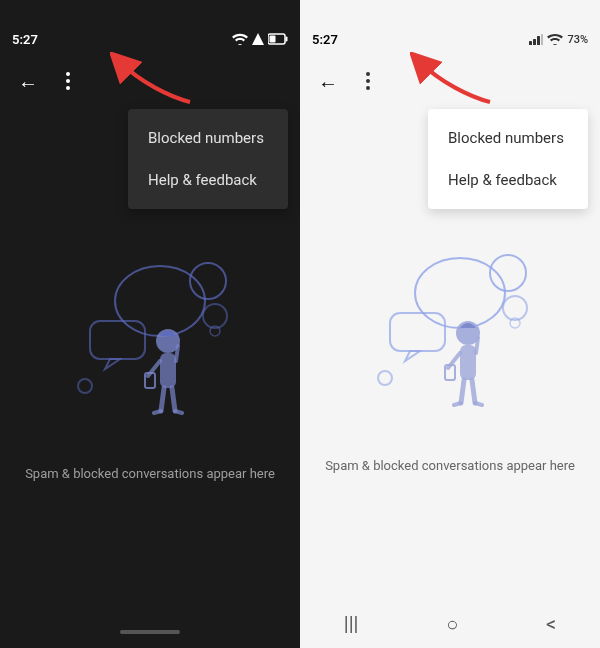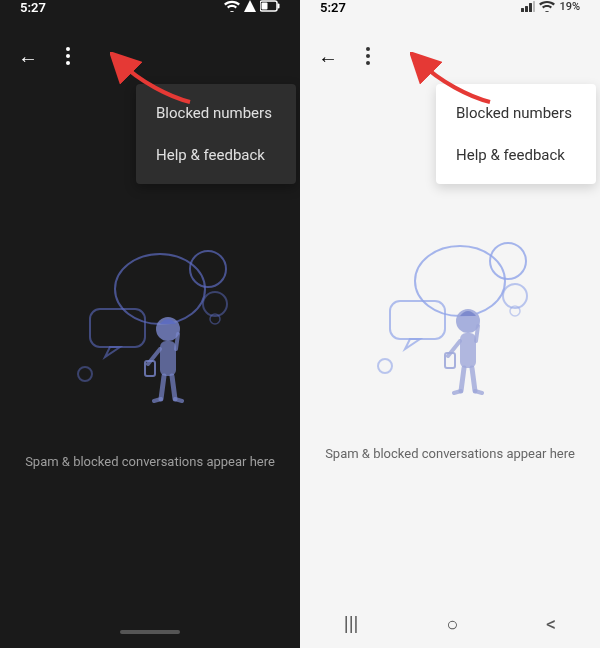--- a/index.html
+++ b/index.html
@@ -30,25 +30,26 @@
       display: flex;
       flex-direction: column;
       position: relative;
       overflow: hidden;
     }
 
     
     .status-bar {
       height: 28px;
       display: flex;
-      align-items: flex-start;
+      align-items: center;
       justify-content: space-between;
-      padding: 0 20px;
+      padding: 0 12px;
       font-size: 12px;
       font-weight: 500;
+      margin-top: 25px;
     }
     .status-bar-dark {
       background: #1a1a1a;
       color: #fff;
     }
     .status-bar-light {
       background: #f5f5f5;
       color: #000;
     }
     .status-time {
@@ -105,21 +106,21 @@
       align-items: center;
       justify-content: center;
       cursor: pointer;
       border-radius: 50%;
     }
 
     
     .dropdown-menu {
       position: absolute;
       top: 56px;
-      right: 4px;
+      right: 12px;
       background: #fff;
       border-radius: 4px;
       box-shadow: 0 4px 12px rgba(0,0,0,0.3);
       z-index: 10;
       min-width: 160px;
       padding: 8px 0;
     }
     .dropdown-menu-dark {
       background: #2e2e2e;
     }
@@ -294,21 +295,21 @@
     <div class="status-icons">
       <svg width="14" height="11" viewBox="0 0 14 11">
         <rect x="0" y="7" width="3" height="4" rx="0.5" fill="#333"></rect>
         <rect x="4" y="5" width="3" height="6" rx="0.5" fill="#333"></rect>
         <rect x="8" y="2" width="3" height="9" rx="0.5" fill="#333"></rect>
         <rect x="12" y="0" width="2" height="11" rx="0.5" fill="#333" opacity="0.3"></rect>
       </svg>
       <svg width="16" height="11" viewBox="0 0 16 11">
         <path d="M8 2C5.5 2 3.3 3 1.7 4.6L0 2.8C2.1.9 4.9 0 8 0s5.9.9 8 2.8L14.3 4.6C12.7 3 10.5 2 8 2zm0 4c-1.4 0-2.6.5-3.5 1.4L3 5.8C4.3 4.6 6.1 4 8 4s3.7.6 5 1.8l-1.5 1.6C10.6 6.5 9.4 6 8 6zm0 4c-.8 0-1.5.3-2 .8L8 13l2-2.2C9.5 10.3 8.8 10 8 10z" fill="#333"></path>
       </svg>
-      <span style="font-size:11px;color:#333;">19%</span>
+      <span style="font-size:11px;color:#333;">73%</span>
     </div>
   </div>
 
   <div class="app-bar app-bar-light">
     <div class="back-btn">
       <span class="back-arrow title-light">←</span>
     </div>
     <div class="overflow-btn">
       <svg width="4" height="20" viewBox="0 0 4 20">
         <circle cx="2" cy="3" r="2" fill="#333"></circle>

